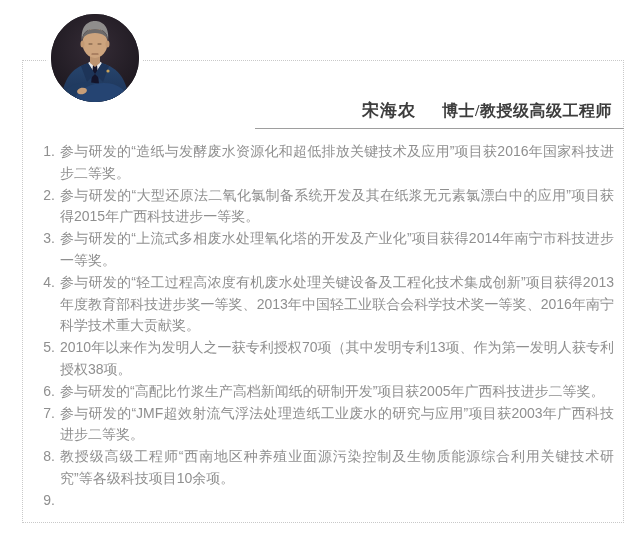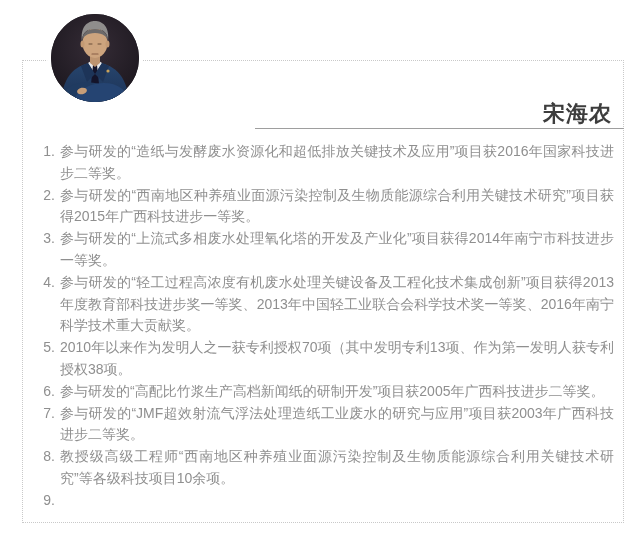--- a/index.html
+++ b/index.html
@@ -43,21 +43,21 @@
     height: 22px;
     display: flex;
     align-items: baseline;
     gap: 26px;
     z-index: 2;
     font-family: "Liberation Serif", "DejaVu Serif", serif;
     color: #3d3d3d;
     white-space: nowrap;
   }
   .person-name {
-    font-size: 22px;
+    font-size: 17px;
     font-weight: 700;
     letter-spacing: 1px;
   }
   .person-title {
     font-size: 16px;
     font-weight: 600;
     letter-spacing: 0.5px;
   }
   .header-rule {
     position: absolute;
@@ -137,29 +137,30 @@
 
     <path d="M8,88 C12,74 24,66 44,69 C58,71 66,78 68,88 Z" fill="#203b61"></path>
     <path d="M80,88 C76,74 62,66 44,70 C32,73 24,80 22,88 Z" fill="#254472"></path>
 
     <ellipse cx="31" cy="77" rx="5" ry="3.2" fill="#c79e78" transform="rotate(-12 31 77)"></ellipse>
   </svg>
 </div>
 
 <div class="header-row">
   <span class="person-name">宋海农</span>
+  <span class="person-title">博士/教授级高级工程师</span>
 </div>
 <div class="header-rule"></div>
 
 <div class="achievement-list">
   <div class="achievement-item">
     <span class="achievement-num">1.</span><span>参与研发的“造纸与发酵废水资源化和超低排放关键技术及应用”项目获2016年国家科技进步二等奖。</span>
   </div>
   <div class="achievement-item">
-    <span class="achievement-num">2.</span><span>参与研发的“西南地区种养殖业面源污染控制及生物质能源综合利用关键技术研究”项目获得2015年广西科技进步一等奖。</span>
+    <span class="achievement-num">2.</span><span>参与研发的“大型还原法二氧化氯制备系统开发及其在纸浆无元素氯漂白中的应用”项目获得2015年广西科技进步一等奖。</span>
   </div>
   <div class="achievement-item">
     <span class="achievement-num">3.</span><span>参与研发的“上流式多相废水处理氧化塔的开发及产业化”项目获得2014年南宁市科技进步一等奖。</span>
   </div>
   <div class="achievement-item">
     <span class="achievement-num">4.</span><span>参与研发的“轻工过程高浓度有机废水处理关键设备及工程化技术集成创新”项目获得2013年度教育部科技进步奖一等奖、2013年中国轻工业联合会科学技术奖一等奖、2016年南宁科学技术重大贡献奖。</span>
   </div>
   <div class="achievement-item">
     <span class="achievement-num">5.</span><span>2010年以来作为发明人之一获专利授权70项（其中发明专利13项、作为第一发明人获专利授权38项。</span>
   </div>

